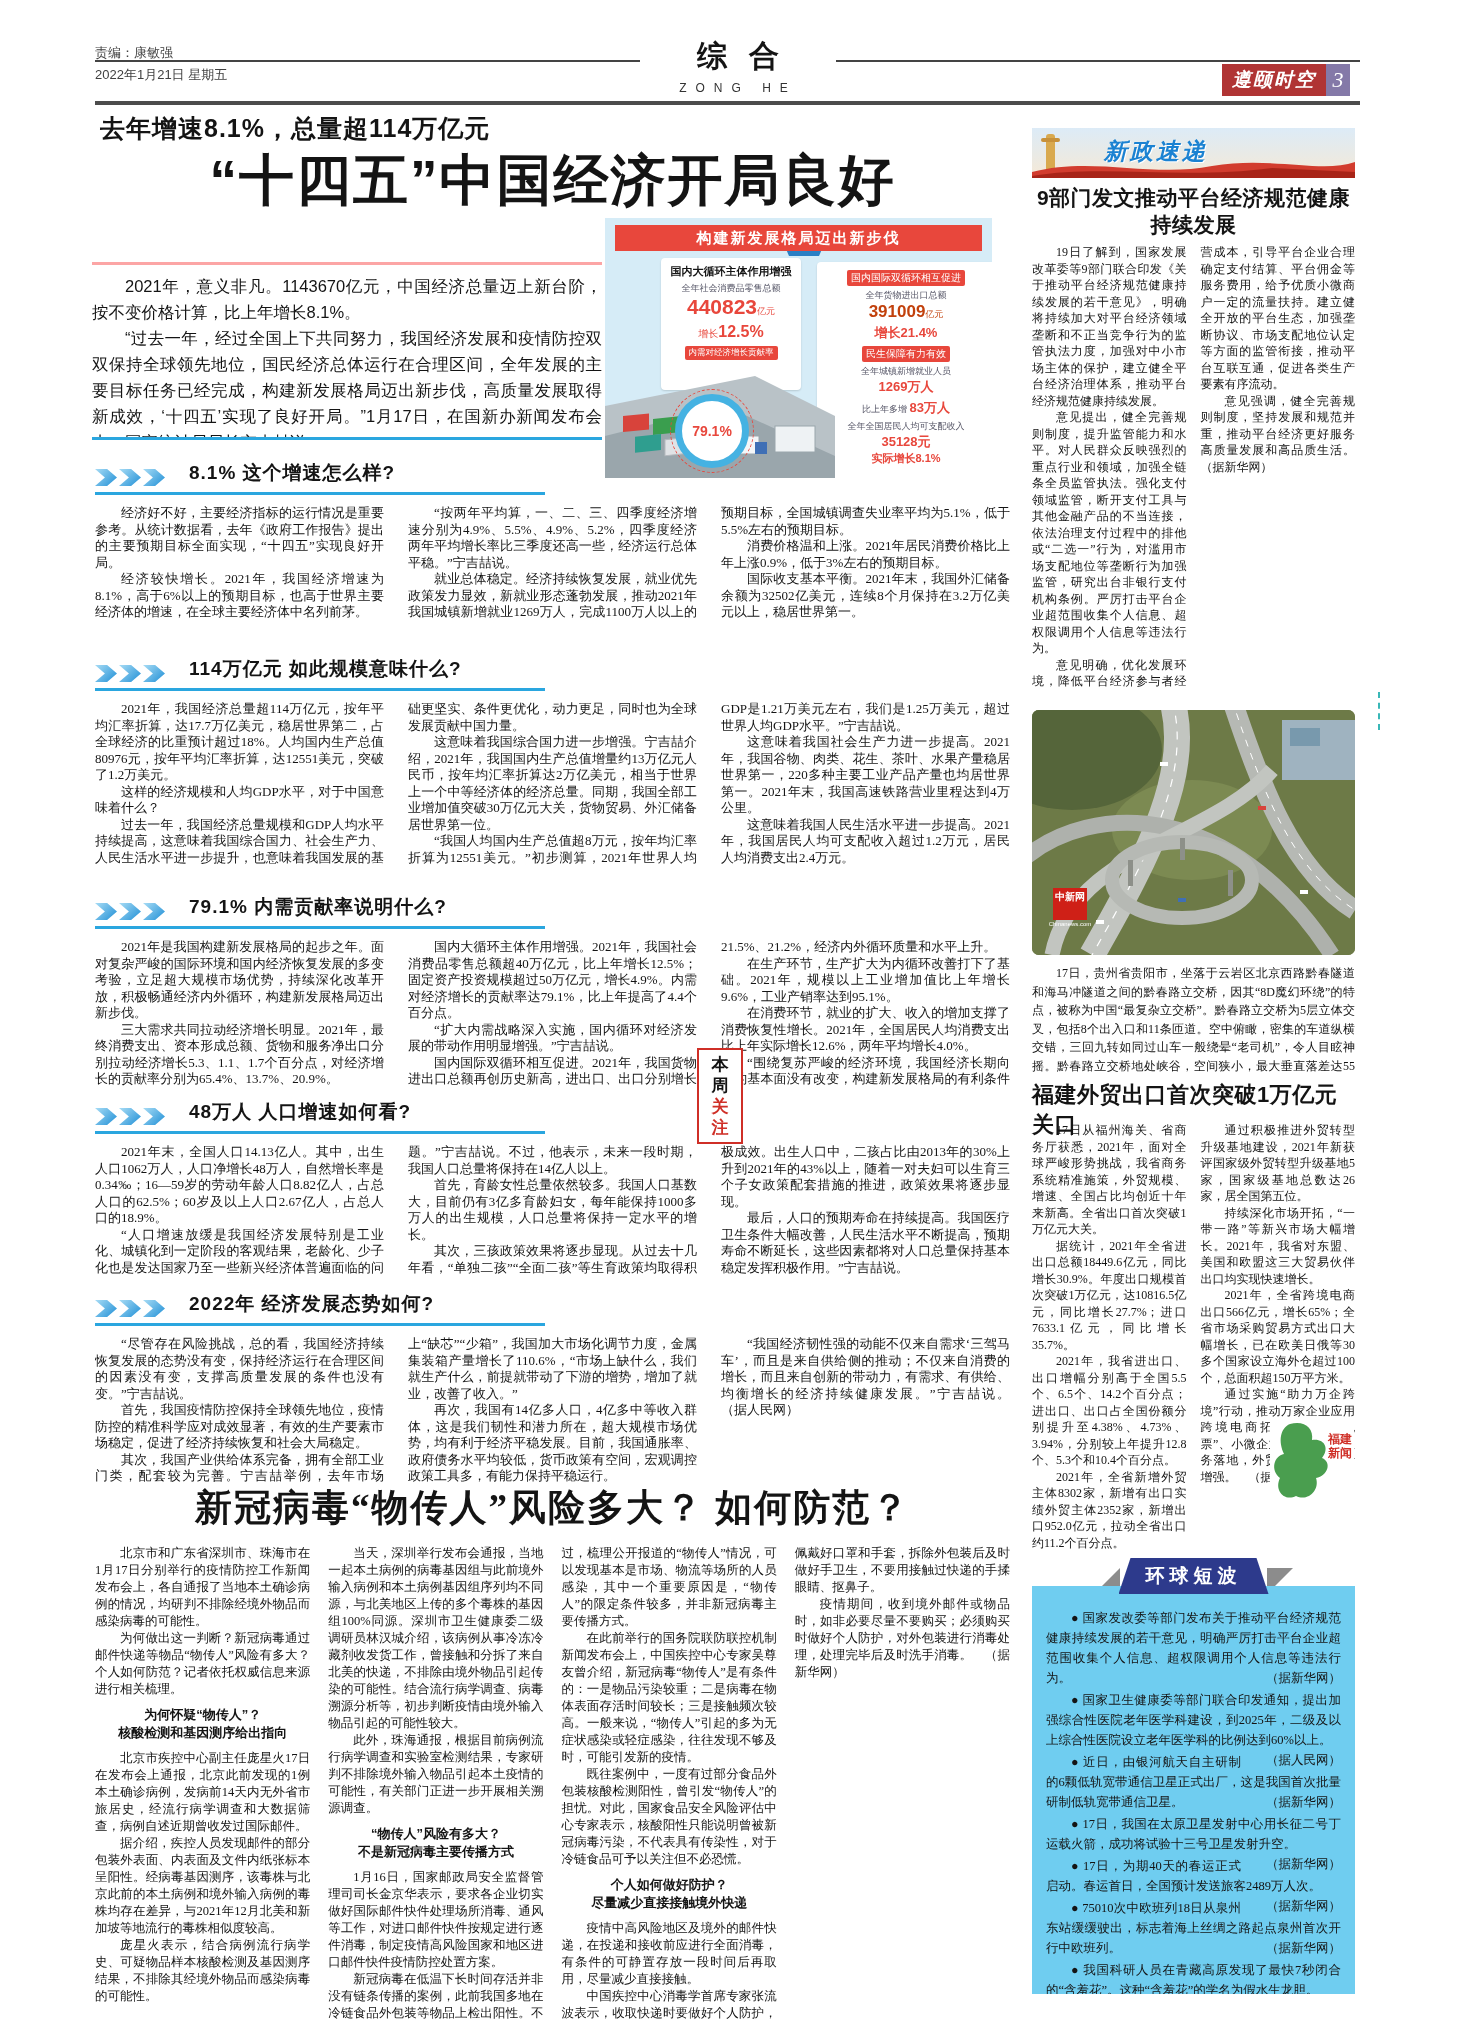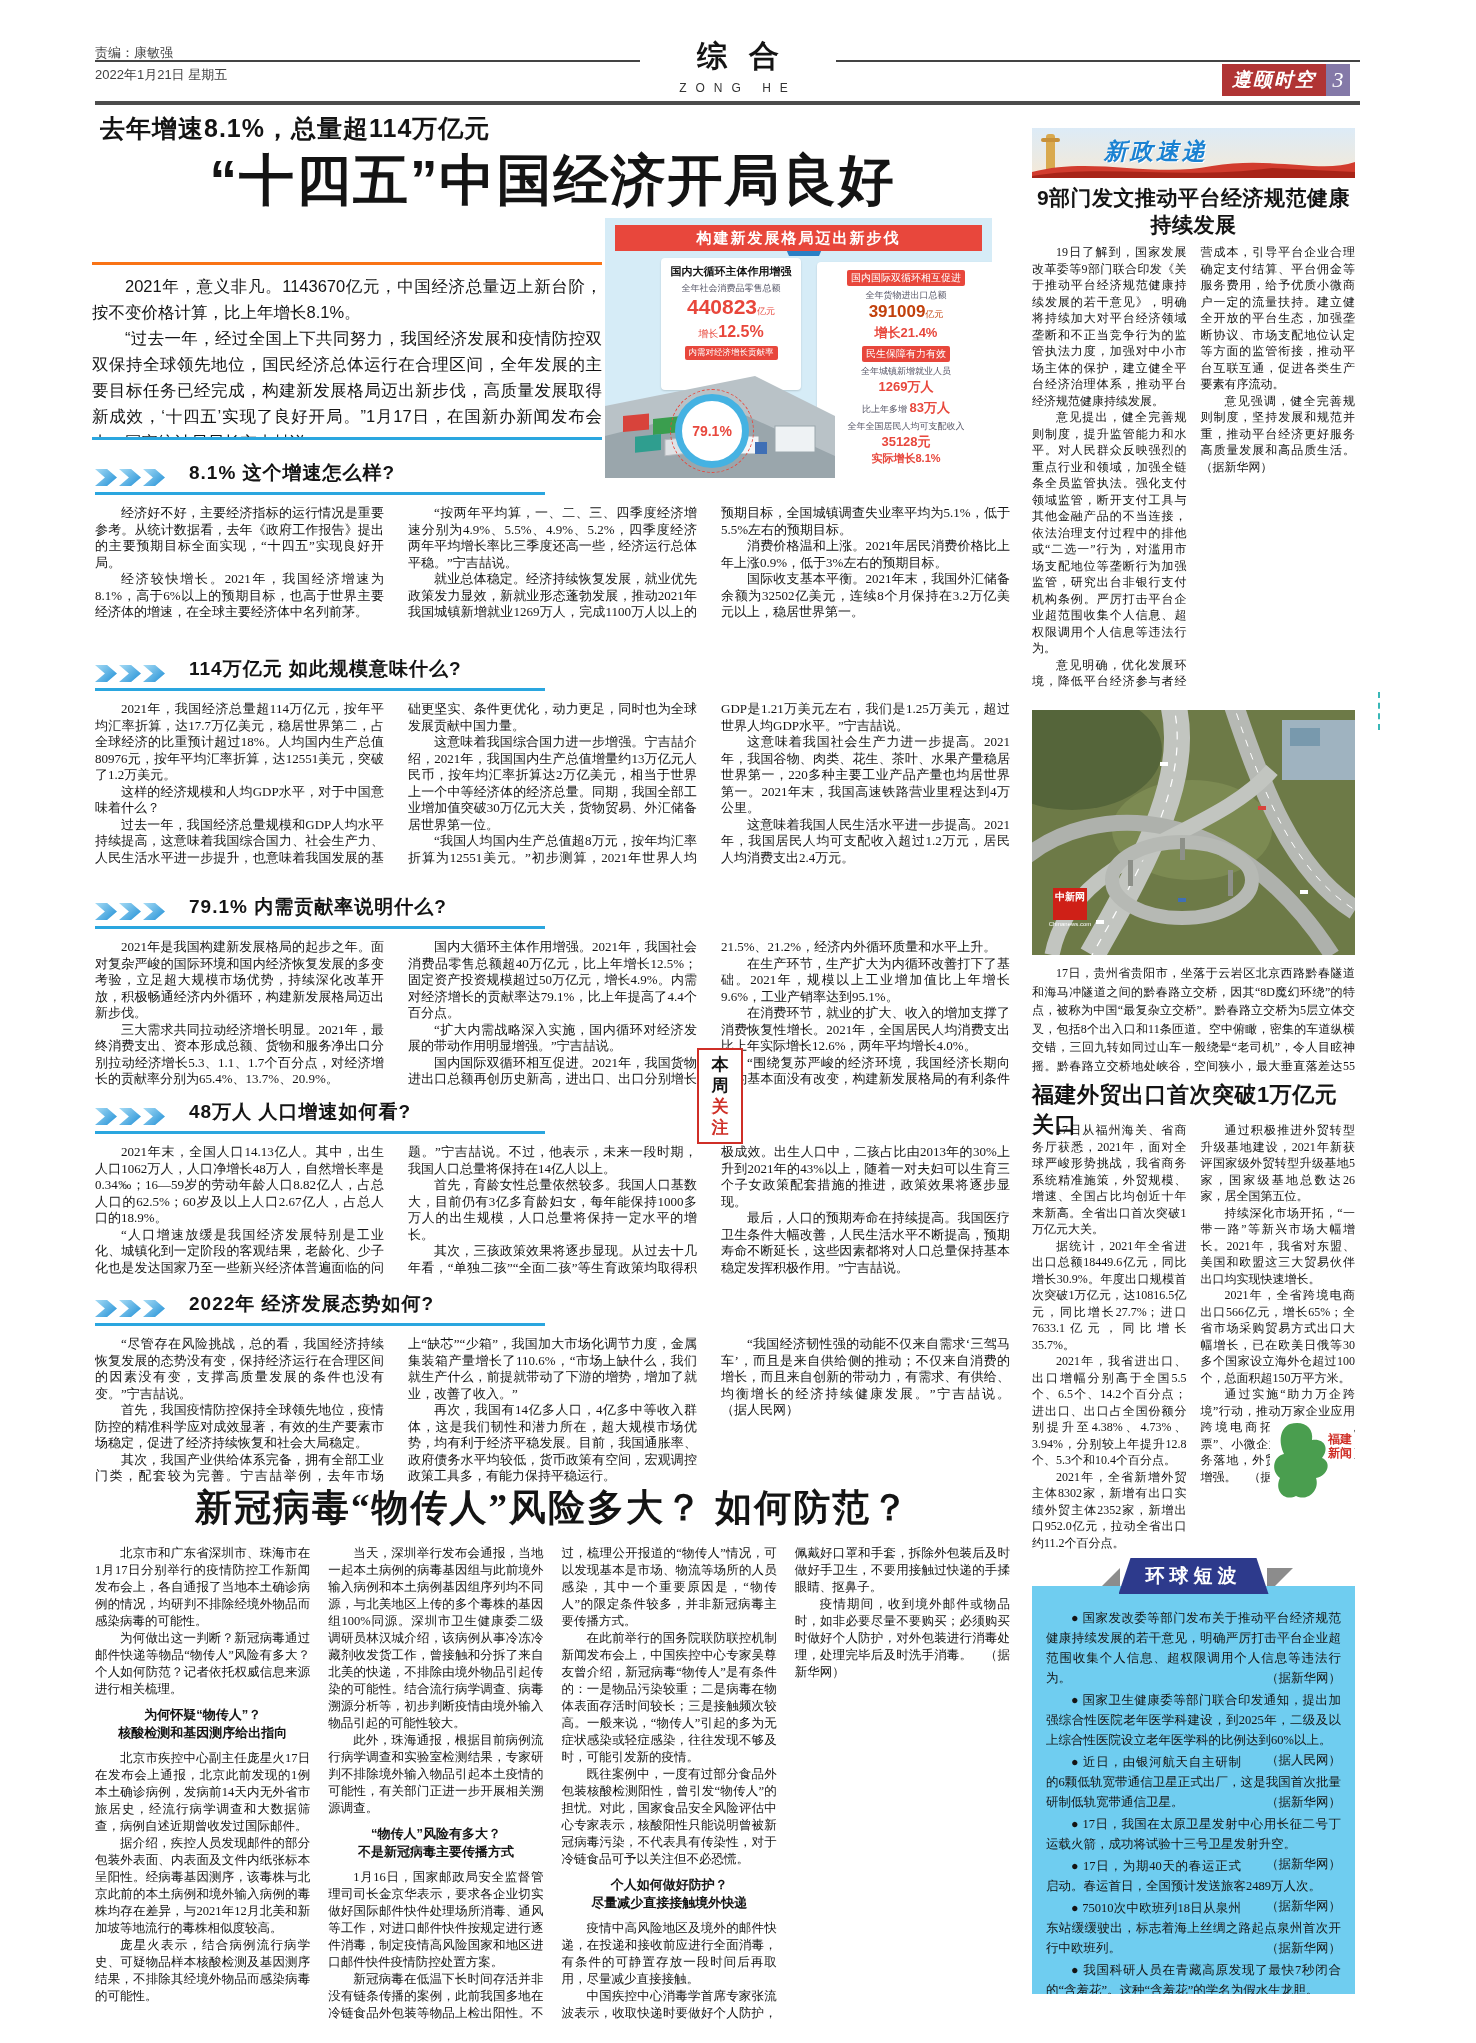--- a/index.html
+++ b/index.html
@@ -17,21 +17,21 @@
     font-style:italic;font-weight:bold;font-size:19px;line-height:32px;padding:0 10px;letter-spacing:2px;}
   .masthead .pageno{background:#8479a8;color:#fff;font-style:italic;font-size:22px;
     line-height:32px;width:24px;text-align:center;font-family:"Liberation Serif",serif;}
   .hdr-rule-thick{position:absolute;left:95px;top:101px;width:1265px;height:4px;background:#4c4c4c;}
 
   
   .kicker{position:absolute;left:100px;top:112px;font-size:25px;font-weight:800;letter-spacing:1px;}
   .headline{position:absolute;left:95px;top:144px;width:915px;text-align:center;
     font-size:55px;font-weight:900;letter-spacing:2px;}
   .intro{position:absolute;left:92px;top:262px;width:510px;height:164px;
-    border-top:3px solid #f97316;border-bottom:3px solid #2aa6df;padding:8px 0 0 0;
+    border-top:3px solid #fca5a5;border-bottom:3px solid #2aa6df;padding:8px 0 0 0;
     font-size:16.5px;line-height:26px;text-align:justify;overflow:hidden;}
   .intro p{margin:0;text-indent:2em;}
 
   
   .info{position:absolute;left:605px;top:218px;width:387px;height:260px;background:#d6ecf7;overflow:hidden;}
   .info-title{position:absolute;left:10px;right:10px;top:7px;height:26px;background:#e8473c;
     color:#fff;font-size:15px;font-weight:bold;text-align:center;line-height:26px;letter-spacing:2px;}
   .cardA{position:absolute;left:56px;top:40px;width:140px;height:126px;background:#fff;
     border-radius:4px;text-align:center;padding-top:6px;box-shadow:0 1px 2px rgba(0,0,0,.15);}
   .cardA .h{font-size:11px;font-weight:bold;}
@@ -78,21 +78,21 @@
   .banner{position:absolute;left:0;top:0;width:323px;height:50px;overflow:hidden;
     background:linear-gradient(180deg,#dcebf7,#f6e9d6);}
   .banner-txt{position:absolute;left:72px;top:8px;font-size:23px;font-weight:900;
     font-style:italic;color:#1b82d2;letter-spacing:3px;text-shadow:1px 1px 0 #fff;}
   .policy-title{position:absolute;left:0;top:56px;width:323px;font-size:21px;
     font-weight:900;line-height:27px;letter-spacing:.5px;text-align:center;}
   .policy-body{position:absolute;left:0;top:116px;width:323px;height:460px;
     column-count:2;column-gap:14px;column-fill:auto;font-family:"Liberation Serif",serif;
     font-size:12px;line-height:16.5px;text-align:justify;overflow:hidden;}
   .policy-body p{margin:0;text-indent:2em;}
-  .photo{position:absolute;left:0;top:582px;width:323px;height:245px;overflow:hidden;background:#66743f;}
+  .photo{position:absolute;left:0;top:582px;width:323px;height:245px;overflow:hidden;background:#66743f;border-radius:7px;}
   .wm{position:absolute;left:16px;top:178px;width:44px;text-align:center;z-index:3;}
   .wm .box{width:34px;height:30px;background:#cf2017;color:#fff;font-size:10px;line-height:14px;
     font-weight:bold;margin:0 auto;padding-top:2px;}
   .wm .url{font-size:6px;color:#fff;margin-top:1px;}
   .caption{position:absolute;left:0;top:836px;width:323px;height:112px;
     font-family:"Liberation Serif",serif;font-size:12px;line-height:18.5px;
     text-align:justify;overflow:hidden;}
   .caption p{margin:0;text-indent:2em;}
   .fj-title{position:absolute;left:0;top:952px;width:323px;font-size:22px;font-weight:900;letter-spacing:.5px;}
   .fj-body{position:absolute;left:0;top:994px;width:323px;height:434px;

